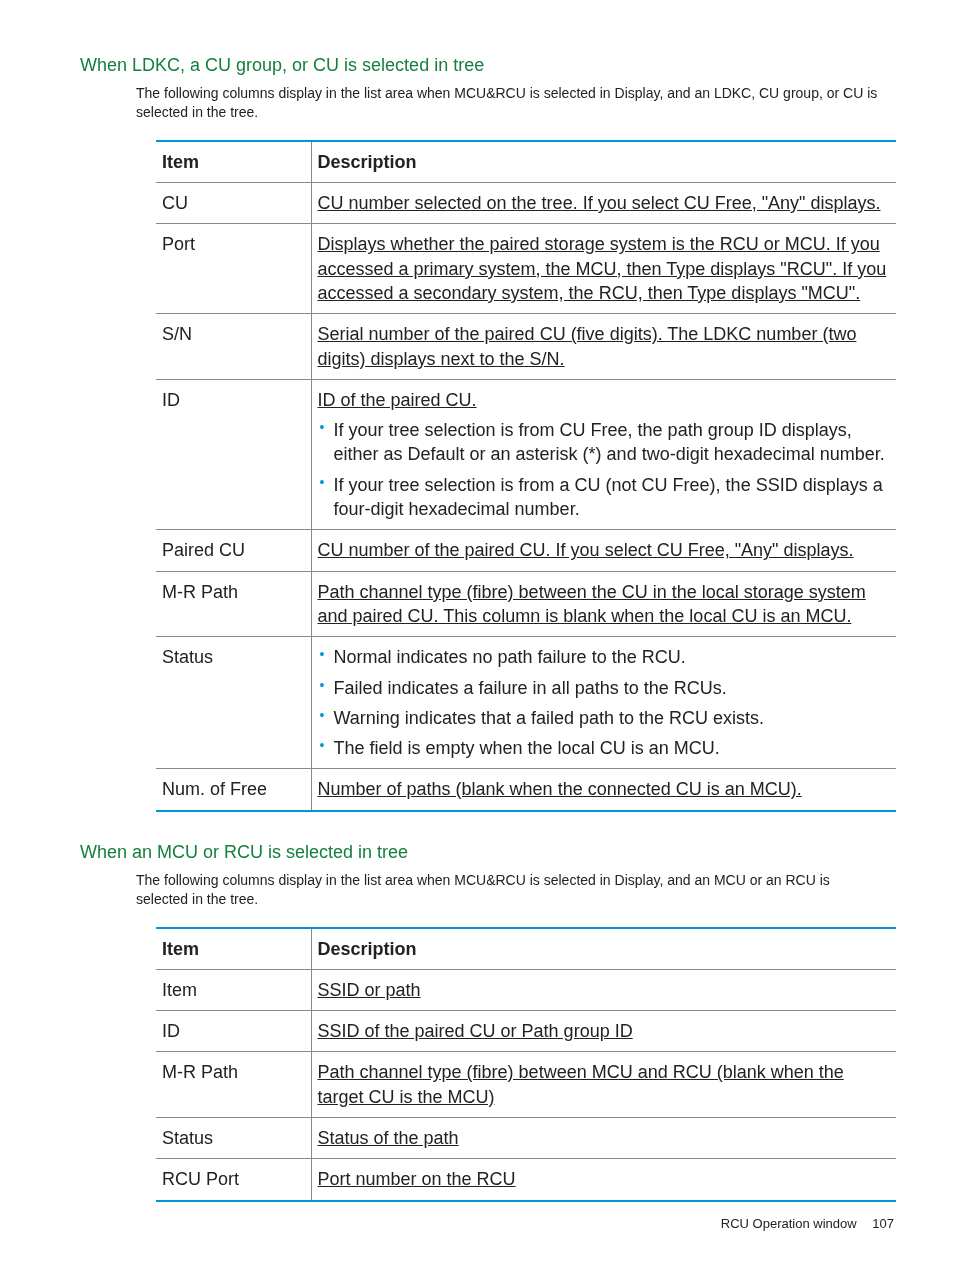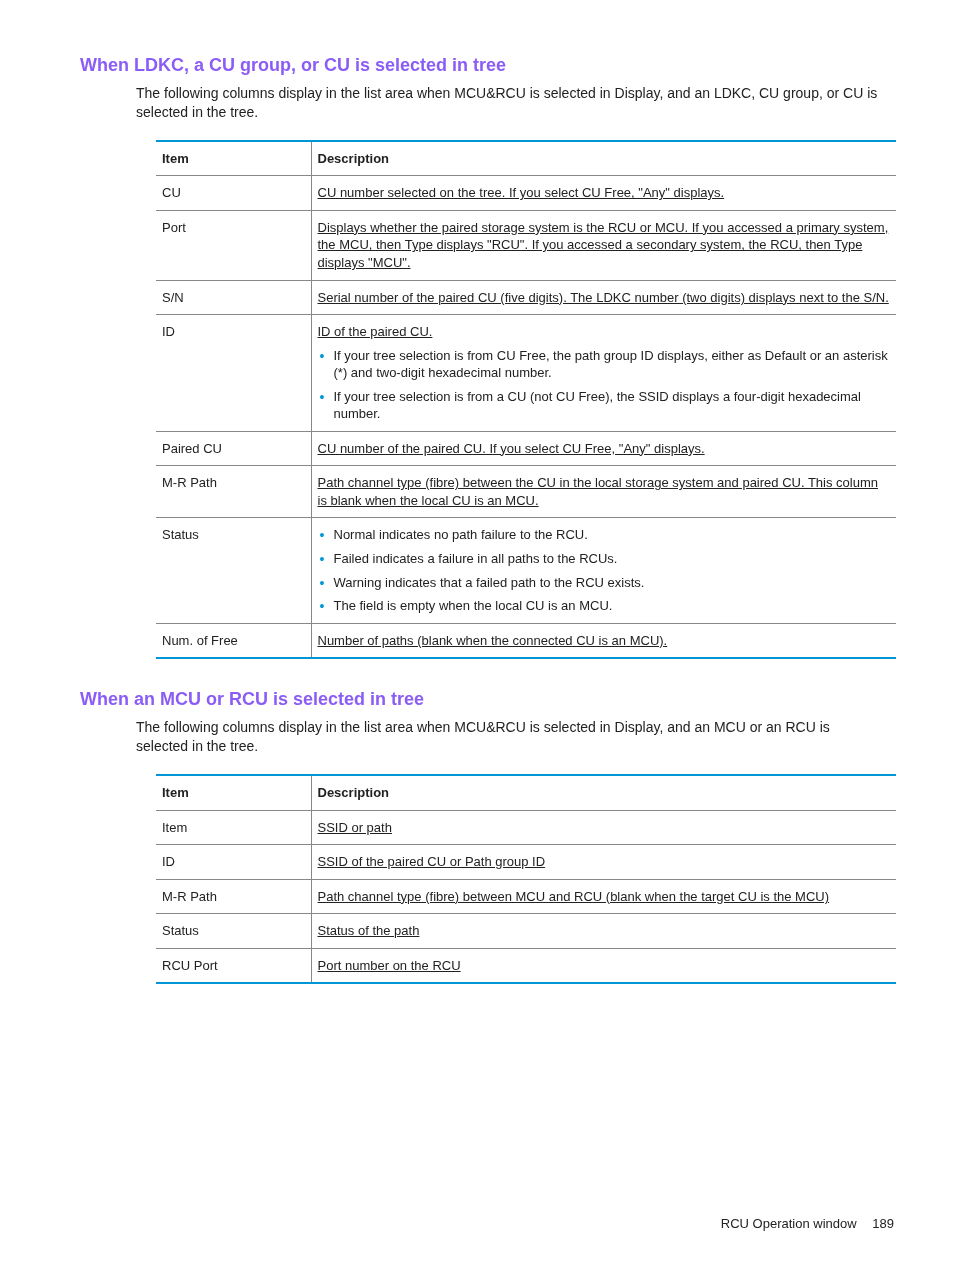--- a/index.html
+++ b/index.html
@@ -7,22 +7,22 @@
       font-family: Arial, Helvetica, sans-serif;
       font-size: 14px;
       color: #222;
       width: 954px;
       height: 1271px;
       padding: 55px 60px 40px 60px;
       position: relative;
       background: #fff;
     }
     h2 {
-      color: #8b5cf6;
-      font-weight: bold;
+      color: #15803d;
+      font-weight: normal;
       font-size: 18px;
       margin-bottom: 8px;
       margin-left: 20px;
     }
     .intro {
       margin-left: 76px;
       margin-right: 10px;
       margin-bottom: 18px;
       line-height: 1.35;
     }
@@ -39,21 +39,21 @@
     table tbody tr {
       border-bottom: 1px solid #888;
     }
     table tbody tr:last-child {
       border-bottom: 2px solid #0096d6;
     }
     th, td {
       text-align: left;
       vertical-align: top;
       padding: 8px 6px;
-      font-size: 13px;
+      font-size: 18px;
       line-height: 1.35;
     }
     th {
       font-weight: bold;
     }
     th.col1, td.col1 {
       width: 155px;
       border-right: 1px solid #888;
     }
     ul.cell-list {
@@ -199,14 +199,14 @@
           <td>
             <div class="cell-para">Port number on the RCU</div>
           </td>
         </tr>
       </tbody>
   </table>
 </section>
 
 <div class="footer">
   <span>RCU Operation window</span>
-  <span class="pagenum">189</span>
+  <span class="pagenum">107</span>
 </div>
 
 </body></html>

